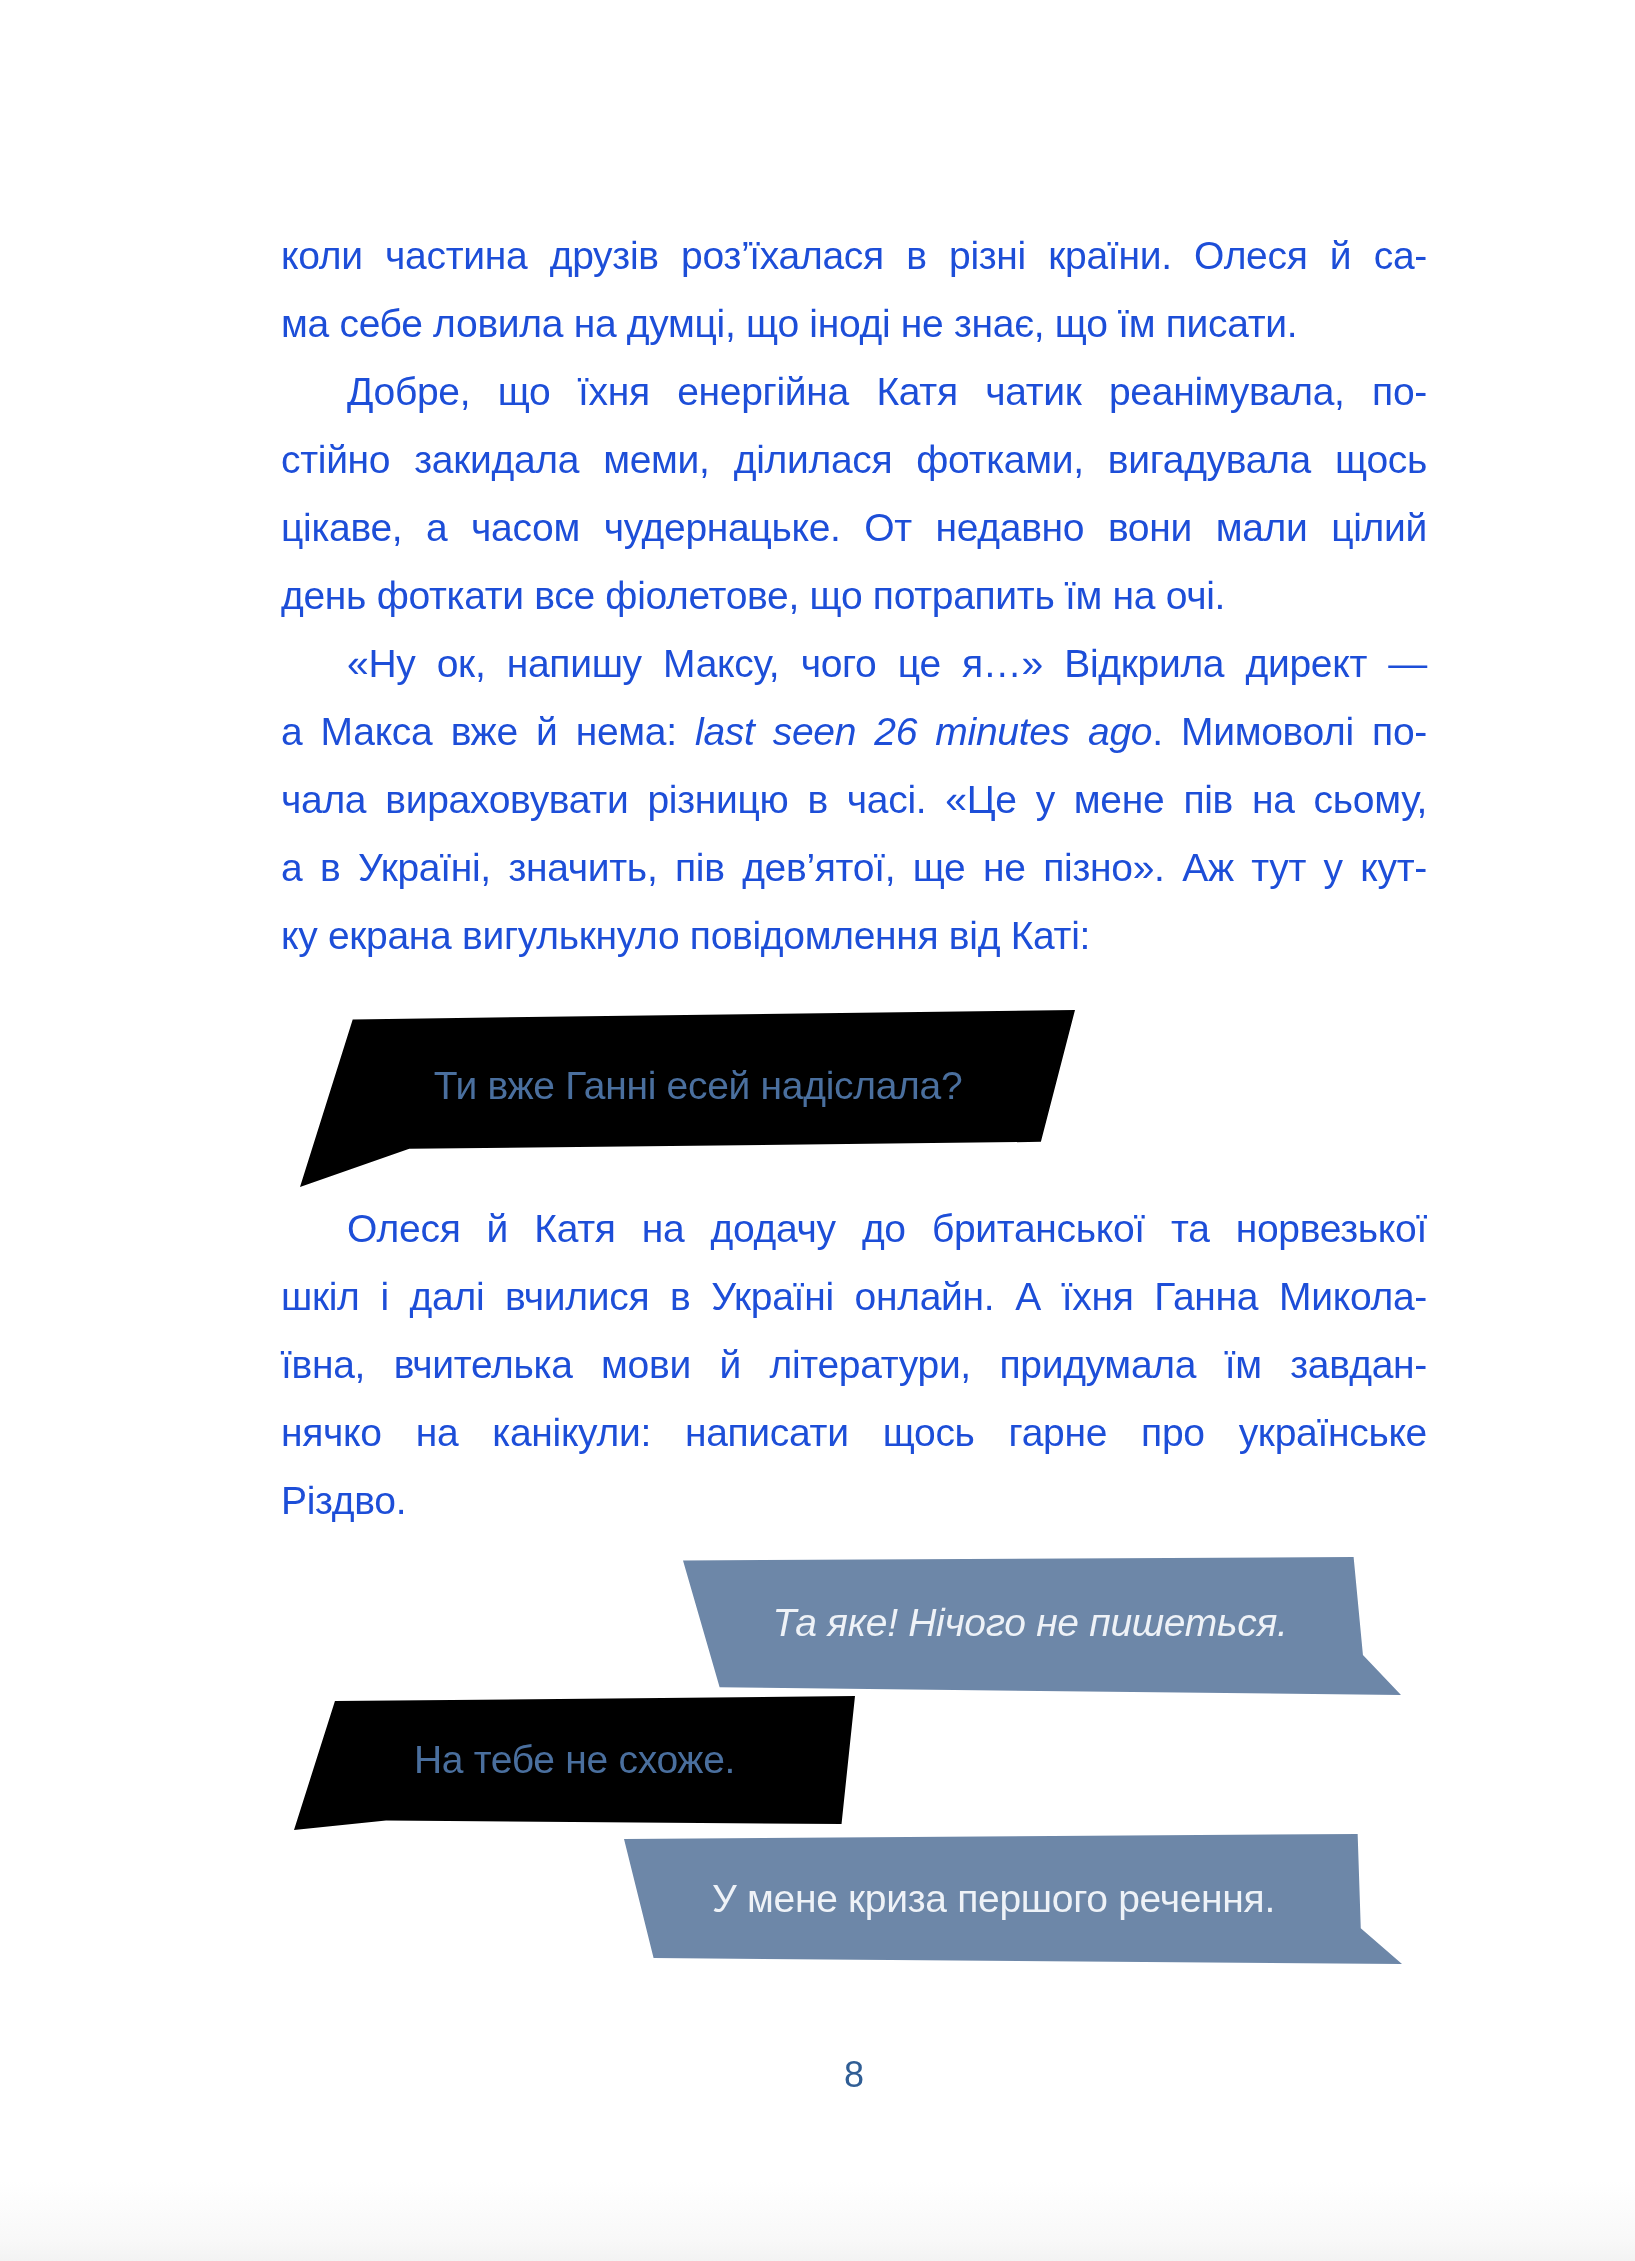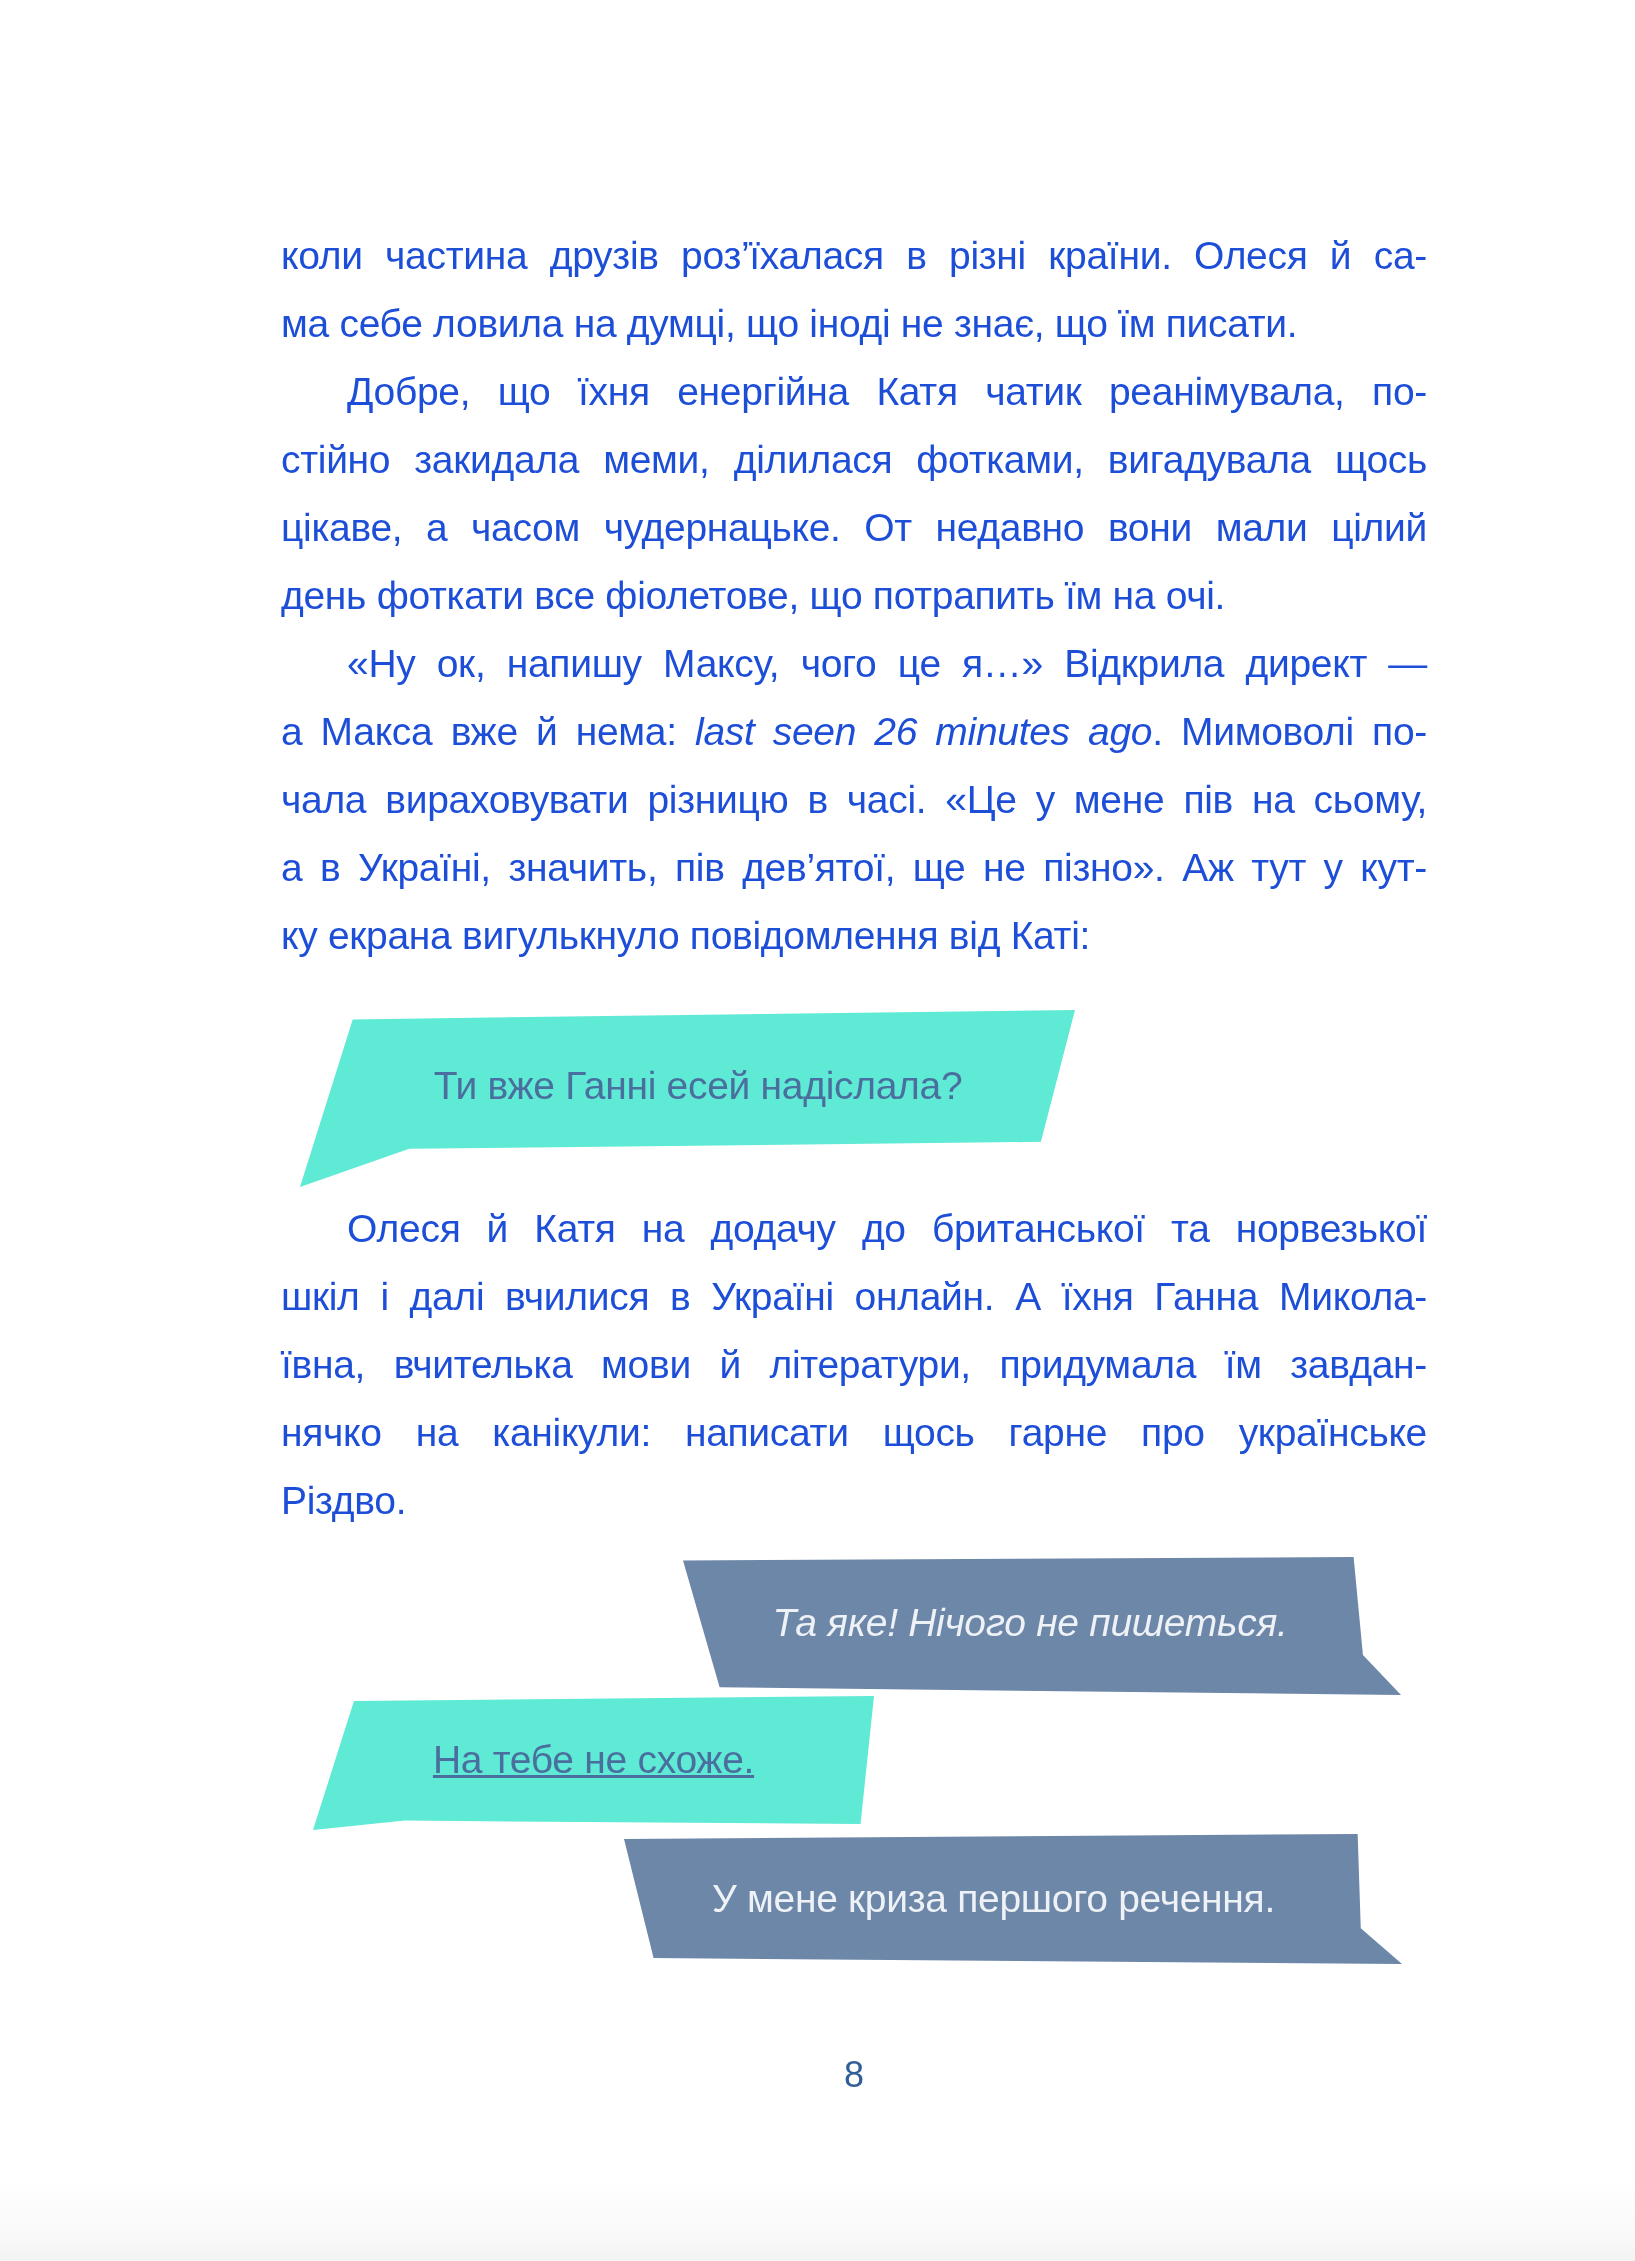--- a/index.html
+++ b/index.html
@@ -32,37 +32,37 @@
   }
   .line.indent{text-indent:66px;}
   .it{font-style:italic;}
 
   
   .bubble{
     position:absolute;
     display:flex;align-items:center;justify-content:center;
     font-size:39px;letter-spacing:-0.3px;
   }
-  .bubble.light{background:#5eead4;color:#4a6f9e;}
+  .bubble.light{background:#000000;color:#4a6f9e;}
   .bubble.dark{background:#6d87a8;color:#eef2f7;}
 
   .b1{
     left:300px;top:1010px;width:775px;height:177px;
     clip-path:polygon(6.8% 5.3%, 100% 0%, 95.6% 74.5%, 14.1% 78.4%, 0% 100%);
     padding-left:21px;padding-bottom:25.6px;box-sizing:border-box;
   }
   .b2{
     left:683px;top:1557px;width:718px;height:138px;
     clip-path:polygon(0% 2.5%, 93.4% 0%, 94.7% 71%, 100% 100%, 5.1% 94.4%);
     padding-right:24px;padding-bottom:5.1px;box-sizing:border-box;font-style:italic;
   }
   .b3{
-    left:313px;top:1696px;width:561px;height:134px;
+    left:294px;top:1696px;width:561px;height:134px;
     clip-path:polygon(7.3% 3.8%, 100% 0%, 97.6% 95.5%, 16.4% 93%, 0% 100%);
-    padding-bottom:6.8px;box-sizing:border-box;text-decoration:underline;
+    padding-bottom:6.8px;box-sizing:border-box;
   }
   .b4{
     left:624px;top:1834px;width:778px;height:130px;
     clip-path:polygon(0% 3.9%, 94.3% 0%, 94.7% 72.5%, 100% 100%, 3.8% 95.4%);
     padding-right:39px;box-sizing:border-box;
   }
 
   .page-number{
     position:absolute;
     left:281px;width:1146px;top:2041px;

